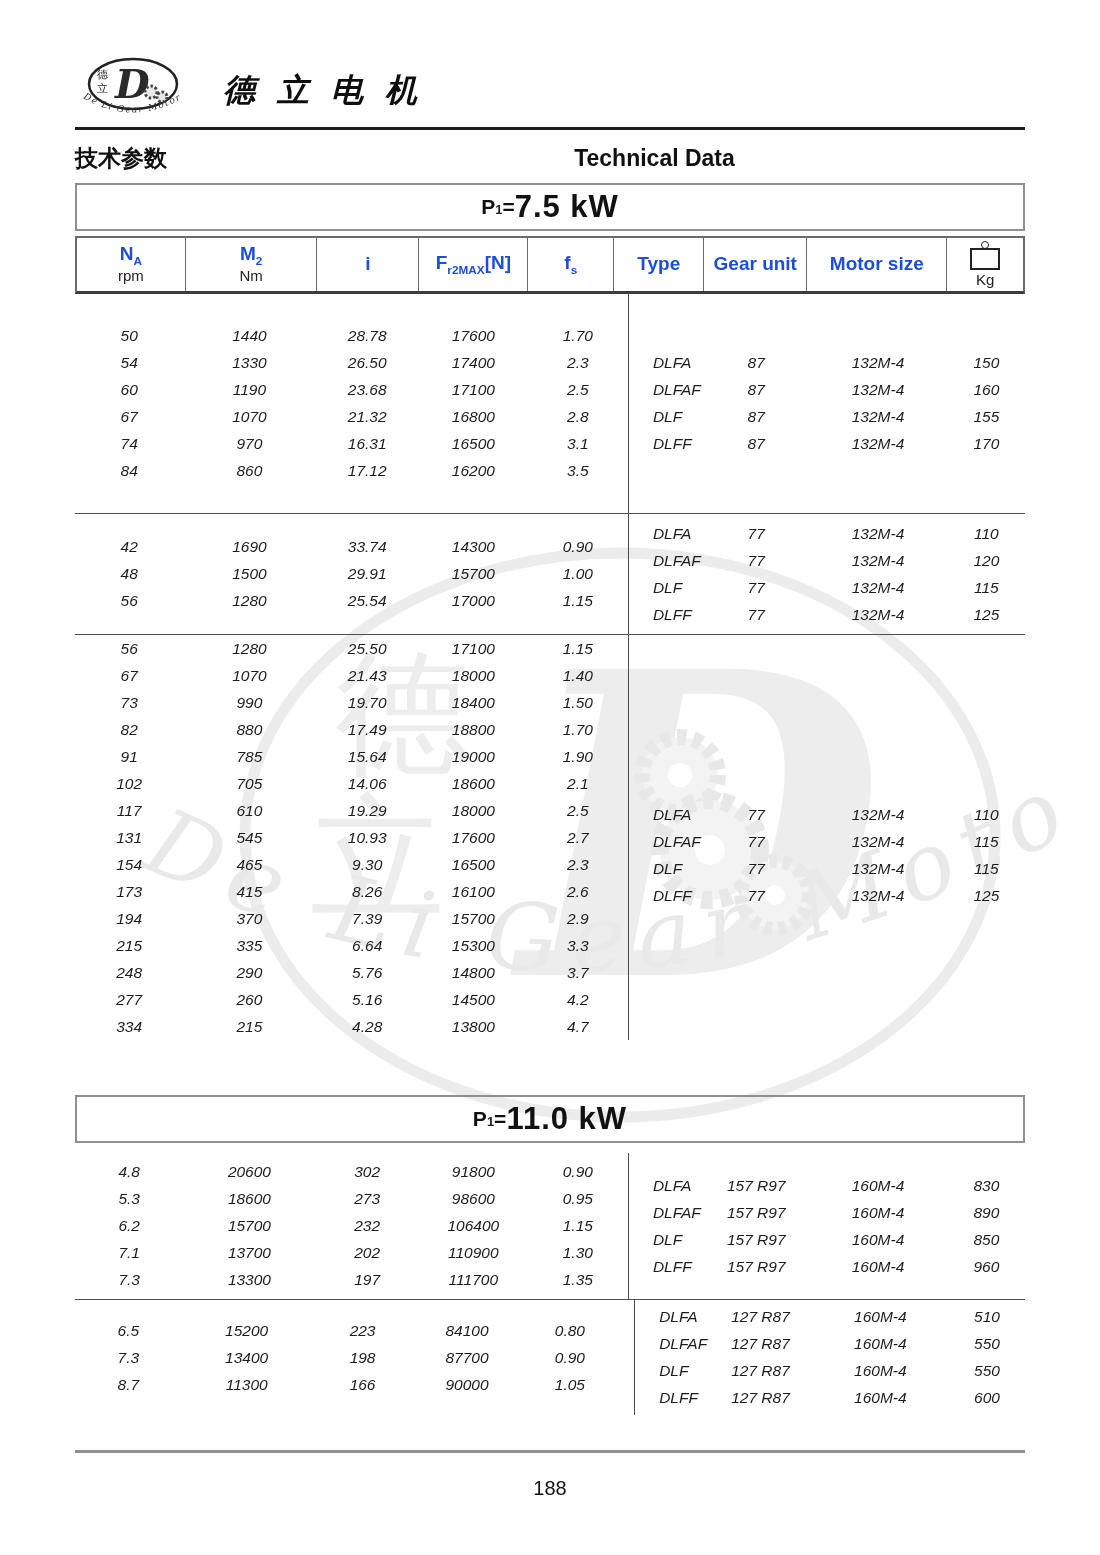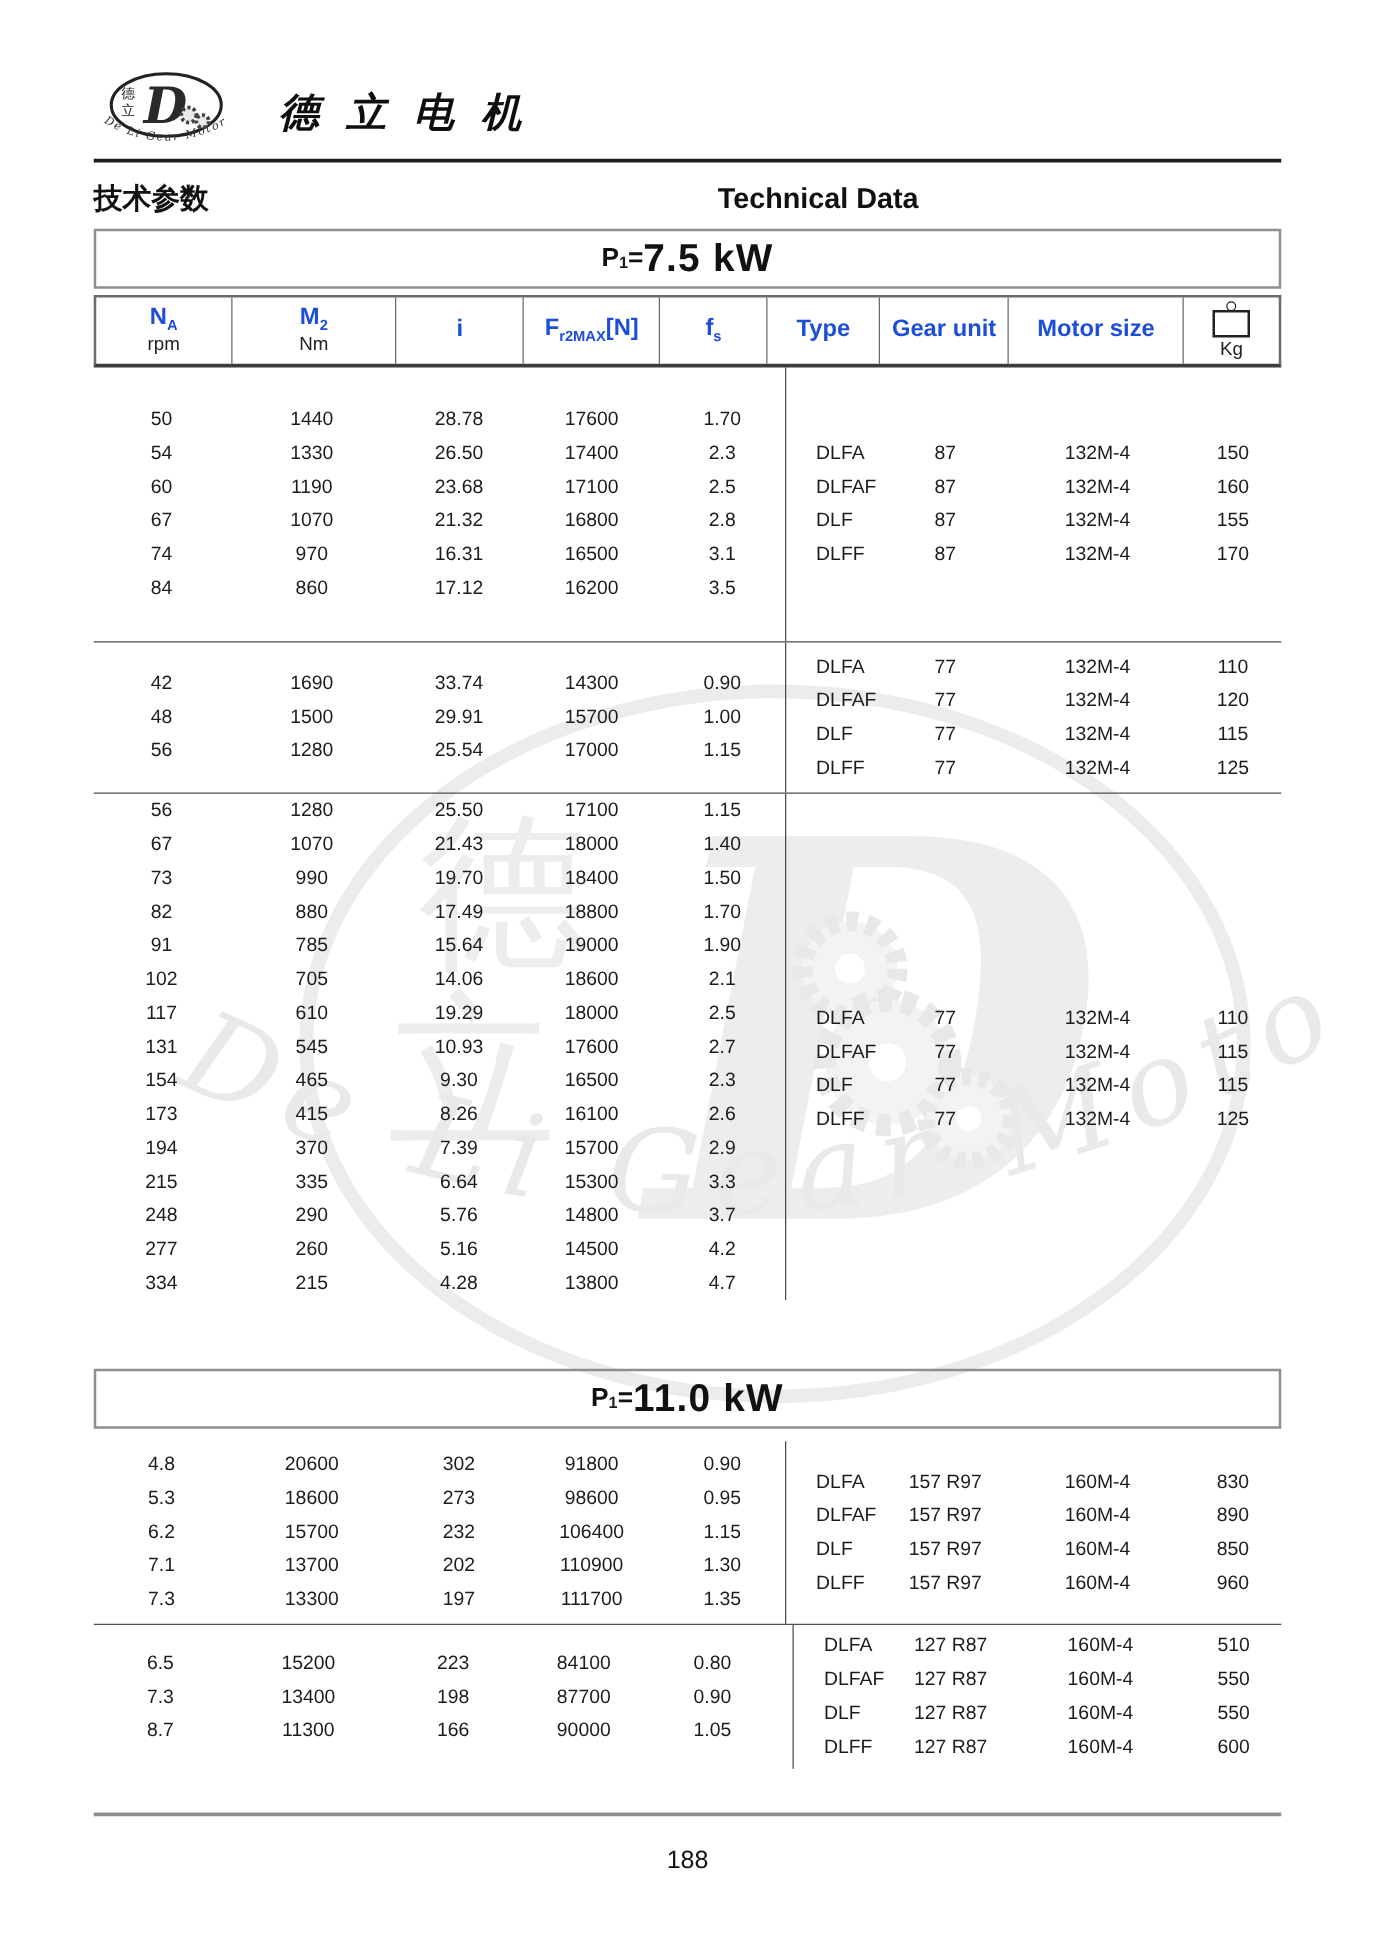--- a/index.html
+++ b/index.html
@@ -57,21 +57,21 @@
   .hunit { font-size:15px; color:#222; line-height:1.2; }
   .kg-icon { position:relative; width:30px; height:29px; margin-bottom:1px; }
   .kg-icon .kg-ring { position:absolute; left:11px; top:0; width:8px; height:8px; border:1.5px solid #222; border-radius:50%; }
   .kg-icon .kg-body { position:absolute; left:0; top:7px; width:30px; height:22px; border:2px solid #222; background:#fff; }
 
   
   .block { display:flex; align-items:stretch; }
   .block-left { width:58.2%; display:flex; flex-direction:column; justify-content:center; }
   .block-right { width:41.8%; border-left:1.5px solid #4a4a4a; display:flex; flex-direction:column; justify-content:center; }
   .block-right.nudge-down { padding-top:36px; }
-  .drow, .rrow { display:flex; height:27px; align-items:center; font-size:15.5px; color:#1c1c1c; }
+  .drow, .rrow { display:flex; height:27px; align-items:center; font-size:15.5px; color:#1c1c1c;font-style:italic; }
   .dcell { text-align:center; }
   .c0{width:19.6%} .c1{width:23.9%} .c2{width:18.7%} .c3{width:19.7%} .c4{width:18.1%}
   .rcell { text-align:center; }
   .r0{width:19.1%; text-align:left; padding-left:24px;}
   .r1{width:26.1%} .r2{width:35.4%} .r3{width:19.3%}
   .b1 { min-height:220px; border-bottom:1.5px solid #4f4f4f; }
   .b2 { min-height:121px; border-bottom:1.5px solid #4f4f4f; }
   .b3 { min-height:405px; }
   .b4 { min-height:147px; border-bottom:1.5px solid #4f4f4f; }
   .b5 { min-height:115px; margin-bottom:35px;gap:15px; }

